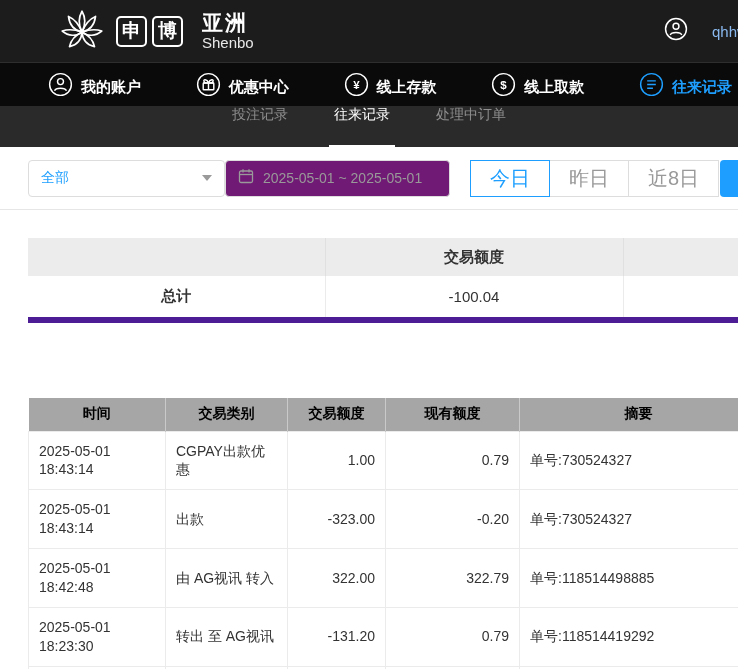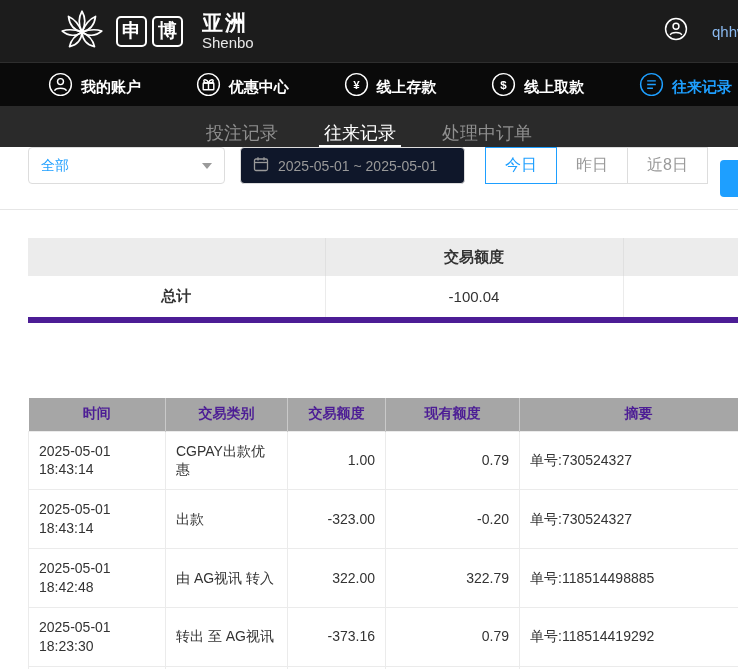--- a/index.html
+++ b/index.html
@@ -43,52 +43,52 @@
   .nav-item { display: flex; align-items: flex-end; gap: 8px; color: #fff; font-size: 15px; font-weight: bold; cursor: pointer; }
   .nav-item.active { color: #1E9FFF; }
   .nav-icon { width: 25px; height: 25px; flex: 0 0 auto; }
 
   
   .subnav {
     height: 41px; background: #2a2a2a;
     display: flex; justify-content: center; gap: 36px;
   }
   .subtab {
-    color: #8f8f8f; font-size: 18px; cursor: pointer;
-    display: flex; align-items: flex-end; padding: 0 5px;
+    color: #8f8f8f; font-size: 14px; cursor: pointer;
+    display: flex; align-items: flex-start; padding: 0 5px;
     border-bottom: 2px solid transparent;
   }
   .subtab.active { color: #fff; border-bottom-color: #fff; }
 
   
   .filterbar {
     height: 63px; background: #fff; border-bottom: 1px solid #e6e6e6;
-    display: flex; padding-left: 28px; position: relative;
+    display: flex; align-items: center; padding-left: 28px; position: relative;
   }
   .select-box {
     width: 197px; height: 37px; border: 1px solid #ddd; border-radius: 4px;
     display: flex; align-items: center; justify-content: space-between;
     padding: 0 12px; cursor: pointer; background: #fff;
   }
   .select-value { color: #1E9FFF; font-size: 14px; }
   .caret-down {
     width: 0; height: 0;
     border-left: 5px solid transparent; border-right: 5px solid transparent;
     border-top: 6px solid #9a9a9a;
   }
   .date-box {
     width: 225px; height: 37px; border: 1px solid #ddd; border-radius: 4px;
     display: flex; align-items: center; gap: 9px; padding: 0 12px;
-    margin-left: 15px; cursor: pointer; background: #0f172a;
+    cursor: pointer; background: #701a75;
   }
   .date-value { color: #999; font-size: 14px; }
   .btn-group { display: flex; margin-left: 21px; }
   .qbtn {
     height: 37px; padding: 0 19px; background: #fff;
-    border: 1px solid #ddd; color: #999; font-size: 16px;
+    border: 1px solid #ddd; color: #999; font-size: 20px;
     margin-left: -1px; cursor: pointer;
     display: flex; align-items: center; justify-content: center;
   }
   .qbtn.active { border-color: #1E9FFF; color: #1E9FFF; position: relative; z-index: 1; }
   .search-btn {
     position: absolute; left: 720px; top: 13px;
     width: 72px; height: 37px; background: #1E9FFF;
     border: none; border-radius: 4px; cursor: pointer;
   }
 
@@ -107,21 +107,21 @@
     font-size: 15px;
   }
   .summary td.lbl { font-weight: bold; }
 
   
   .tx-table {
     margin: 75px 0 0 28px; width: 729px;
     border-collapse: collapse; table-layout: fixed; font-size: 14px;
   }
   .tx-table th {
-    background: #a6a6a6; color: #4c1d95; height: 33px;
+    background: #a6a6a6; color: #000000; height: 33px;
     font-size: 14px; font-weight: bold; text-align: center;
     border-right: 1px solid #c9c9c9;
   }
   .tx-table td {
     color: #333; padding: 10px 10px; line-height: 1.35;
     border: 1px solid #ebebeb; background: #fff;
   }
   .al-left { text-align: left; }
   .al-right { text-align: right; }
 </style>
@@ -294,21 +294,21 @@
         <tr>
           <td class="al-left">2025-05-01 18:42:48</td>
           <td class="al-left">由 AG视讯 转入</td>
           <td class="al-right">322.00</td>
           <td class="al-right">322.79</td>
           <td class="al-left">单号:118514498885</td>
         </tr>
         <tr>
           <td class="al-left">2025-05-01 18:23:30</td>
           <td class="al-left">转出 至 AG视讯</td>
-          <td class="al-right">-373.16</td>
+          <td class="al-right">-131.20</td>
           <td class="al-right">0.79</td>
           <td class="al-left">单号:118514419292</td>
         </tr>
         <tr>
           <td class="al-left">2025-05-01 18:23:21</td>
           <td class="al-left">CGPAY-CG钱包支付笔笔送优惠</td>
           <td class="al-right">1.62</td>
           <td class="al-right">302.79</td>
           <td class="al-left">单号:202505023947391225</td>
         </tr>

